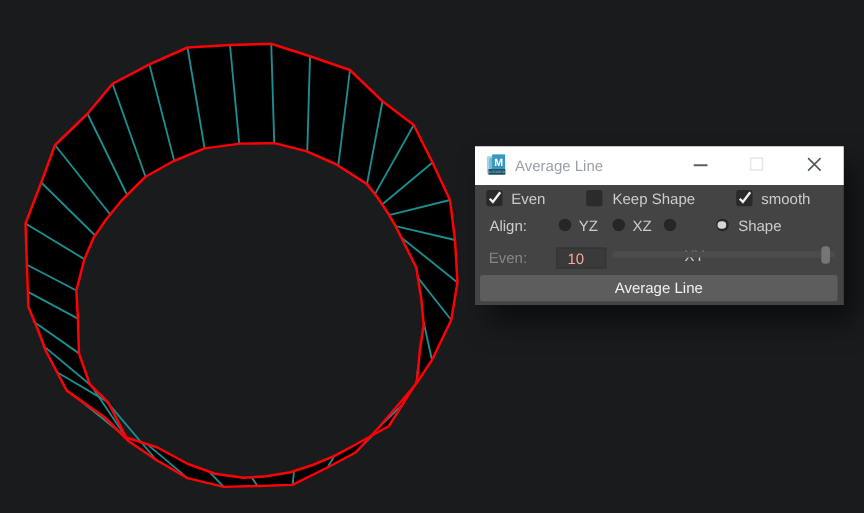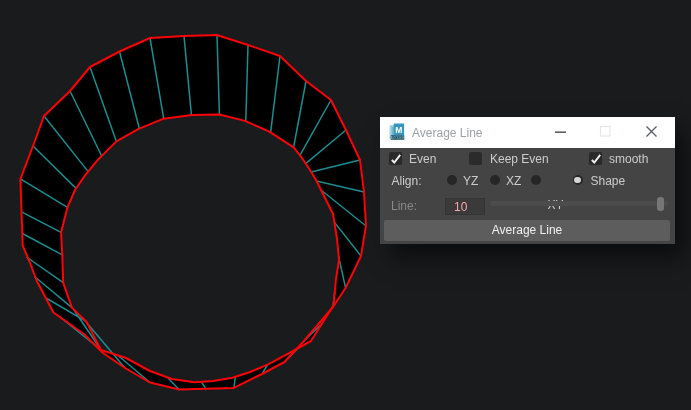--- a/index.html
+++ b/index.html
@@ -83,41 +83,41 @@
   </div>
   <div id="dlgbody">
 
     <div class="cb" style="left:9px;top:4px;">
       <svg width="13" height="13" style="overflow:visible">
             <path d="M2.8 7.0 L5.3 9.5 L11.2 1.8" stroke="#f0f0f0" stroke-width="1.9" fill="none"></path>
           </svg>
     </div>
     <div class="lbl" style="left:29px;top:4px;">Even</div>
     <div class="cb" style="left:88.5px;top:4px;background:#2b2b2b;"></div>
-    <div class="lbl" style="left:110px;top:4px;">Keep Even</div>
+    <div class="lbl" style="left:110px;top:4px;">Keep Shape</div>
     <div class="cb" style="left:208.5px;top:4px;">
       <svg width="13" height="13" style="overflow:visible">
             <path d="M2.8 7.0 L5.3 9.5 L11.2 1.8" stroke="#f0f0f0" stroke-width="1.9" fill="none"></path>
           </svg>
     </div>
     <div class="lbl" style="left:229px;top:4px;">smooth</div>
 
     <div class="lbl" style="left:11.5px;top:26px;">Align:</div>
     <div class="radio" style="left:66.5px;top:27px;"></div>
     <div class="lbl" style="left:83px;top:26px;">YZ</div>
     <div class="radio" style="left:109.5px;top:27px;"></div>
     <div class="lbl" style="left:126px;top:26px;">XZ</div>
     <div class="radio" style="left:150.5px;top:27px;"></div>
     <div class="lbl" style="left:167.5px;top:26px;margin-top:24px;">XY</div>
     <div class="radio" style="left:192.5px;top:27px;">
           <div class="rdot"></div>
         </div>
     <div class="lbl" style="left:210.5px;top:26px;">Shape</div>
 
-    <div class="lbl" style="left:11px;top:51px;color:#878787;">Line:</div>
+    <div class="lbl" style="left:11px;top:51px;color:#878787;">Even:</div>
     <div style="position:absolute;left:65px;top:50px;width:40px;height:17px;background:#3a3a3a;border:1px solid #343434;box-sizing:border-box;"></div>
     <div class="lbl" style="left:74px;top:52px;color:#fca5a5;">10</div>
     <div style="position:absolute;left:110px;top:53px;width:178px;height:5px;background:#4c4c4c;border-radius:2px;"></div>
     <div style="position:absolute;left:277px;top:49px;width:7px;height:14px;background:#767676;border-radius:3px;"></div>
 
     <div style="position:absolute;left:4px;top:72px;width:286px;height:21px;background:#5d5d5d;border-radius:2px;
       text-align:center;line-height:21px;font-size:12px;color:#f0f0f0;">Average Line</div>
   </div>
 </div>
 </div>

